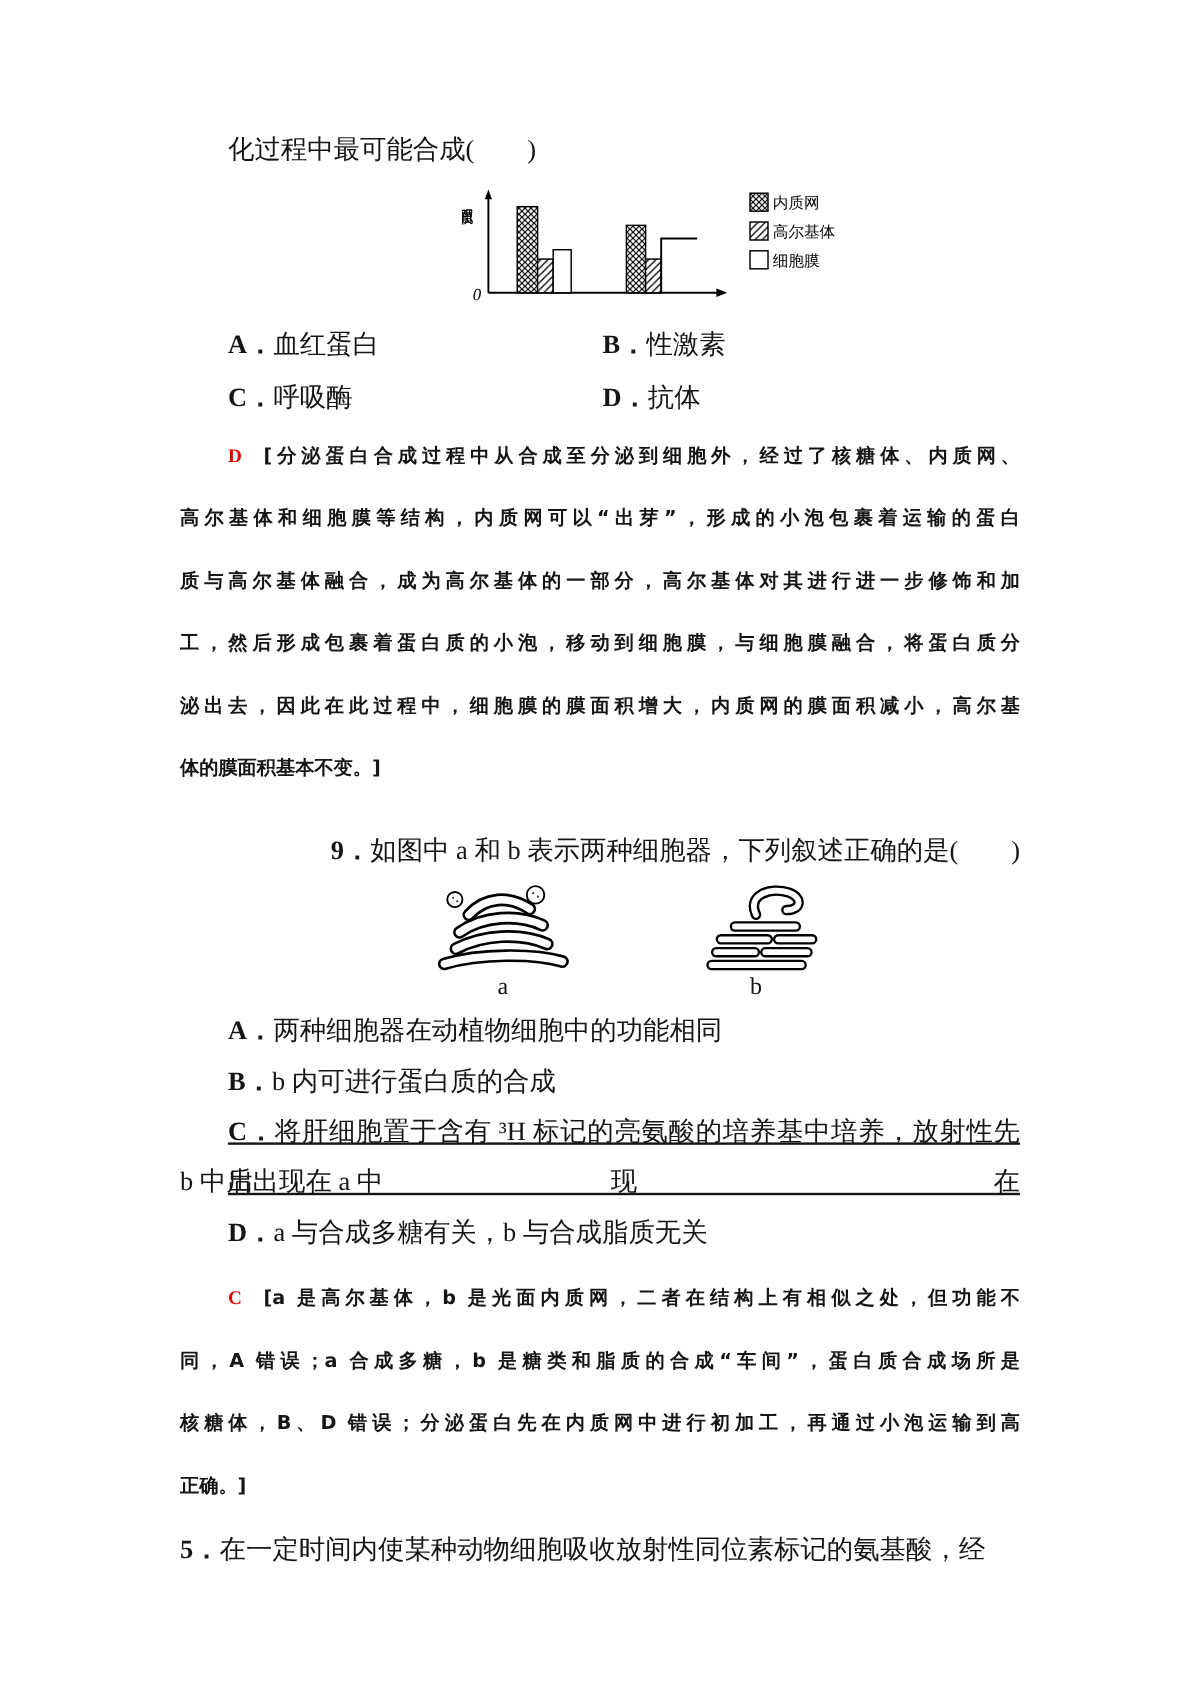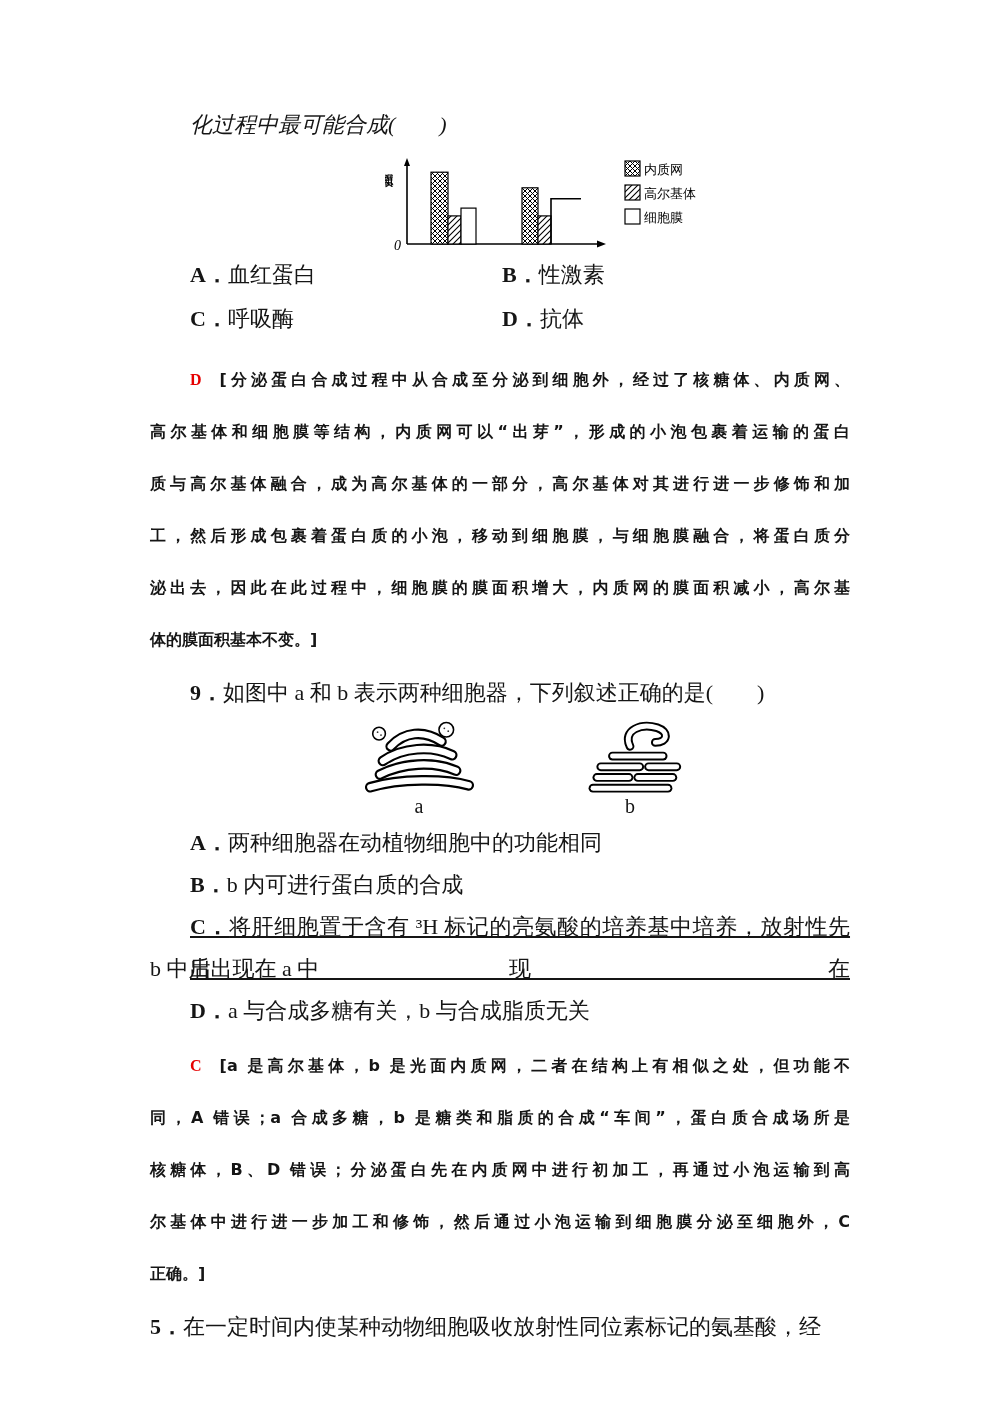--- a/index.html
+++ b/index.html
@@ -10,46 +10,46 @@
   body{
     width:1000px;height:1414px;background:#ffffff;overflow:hidden;
     font-family:"Liberation Serif","DejaVu Serif",serif;
     color:var(--text-color);
   }
   .content{
     width:700px;margin:0 auto;padding-top:110px;
     font-size:22px;line-height:30px;
   }
   .indent{padding-left:40px;}
-  .serif{font-family:"Liberation Serif","DejaVu Serif",serif;font-style:italic;}
+  .serif{font-family:"Liberation Serif","DejaVu Serif",serif;}
   .bold{font-weight:700;}
   
   .chart-fig{margin:16px 0 0 235px;width:330px;height:102px;}
   .chart-fig svg{display:block;}
   .ax{stroke:#000;stroke-width:1.6;fill:none;}
   .bar{stroke:#000;stroke-width:1.2;}
   .leg-t,.ylab{font-family:"DejaVu Sans","Liberation Sans",sans-serif;font-size:13px;fill:#000;}
   .zero{font-size:14px;font-style:italic;fill:#000;}
   
-  .optrow{display:flex;padding-left:40px;height:42px;align-items:flex-start;margin-top:2px;}
+  .optrow{display:flex;padding-left:40px;height:42px;align-items:flex-end;margin-top:2px;}
   .optrow .cell1{width:312px;}
   .opt-prefix{font-weight:700;}
   
   .exp{margin-top:8px;font-family:"DejaVu Sans","Liberation Sans",sans-serif;font-weight:700;font-size:16px;}
   .exp-line{line-height:52px;height:52px;white-space:nowrap;}
   .exp-line.j{white-space:normal;text-align:justify;text-align-last:justify;}
   .exp-line.first{padding-left:40px;}
   .ans-letter{color:var(--answer-color);margin-right:18px;font-family:"Liberation Serif","DejaVu Serif",serif;font-weight:700;}
   
   .organelle-fig{display:flex;gap:88px;margin:8px 0 4px 205px;height:98px;}
   .org{display:flex;flex-direction:column;align-items:center;}
   .org-label{font-size:20px;line-height:20px;margin-top:0px;}
   .tube-b{stroke:#000;fill:none;stroke-linecap:round;}
   .tube-w{stroke:#fff;fill:none;stroke-linecap:round;}
-  .q-stem{margin-top:8px;height:38px;line-height:38px;}
+  .q-stem{margin-top:24px;height:38px;line-height:38px;text-align:right;}
   .wrapline{height:42px;line-height:42px;}
   .optline{padding-left:40px;height:42px;line-height:42px;}
   .jline{text-align:justify;text-align-last:justify;text-decoration:underline;}
   .q10{margin-top:12px;}
 </style>
 </head>
 <body>
 
 <div class="content">
 
@@ -166,21 +166,20 @@
   <div class="optline jline"><span class="opt-prefix">C．</span><span>将肝细胞置于含有 ³H 标记的亮氨酸的培养基中培养，放射性先出现在</span></div>
   <div class="wrapline"><span>b 中后出现在 a 中</span></div>
   <div class="optline"><span class="opt-prefix">D．</span><span>a 与合成多糖有关，b 与合成脂质无关</span></div>
 
   <div class="exp">
     <div class="exp-line j first">
       <span class="ans-letter">C</span><span>[a 是高尔基体，b 是光面内质网，二者在结构上有相似之处，但功能不</span>
     </div>
     <div class="exp-line j"><span>同，A 错误；a 合成多糖，b 是糖类和脂质的合成“车间”，蛋白质合成场所是</span></div>
     <div class="exp-line j"><span>核糖体，B、D 错误；分泌蛋白先在内质网中进行初加工，再通过小泡运输到高</span></div>
-    <div class="exp-line j"><span>尔基体中进行进一步加工和修饰，然后通过小泡运输到细胞膜分泌至细胞外，C</span></div>
     <div class="exp-line"><span>正确。]</span></div>
   </div>
 
   <div class="q10">
     <span class="bold">5．</span><span>在一定时间内使某种动物细胞吸收放射性同位素标记的氨基酸，经</span>
   </div>
 
 </div>
 
 </body></html>

